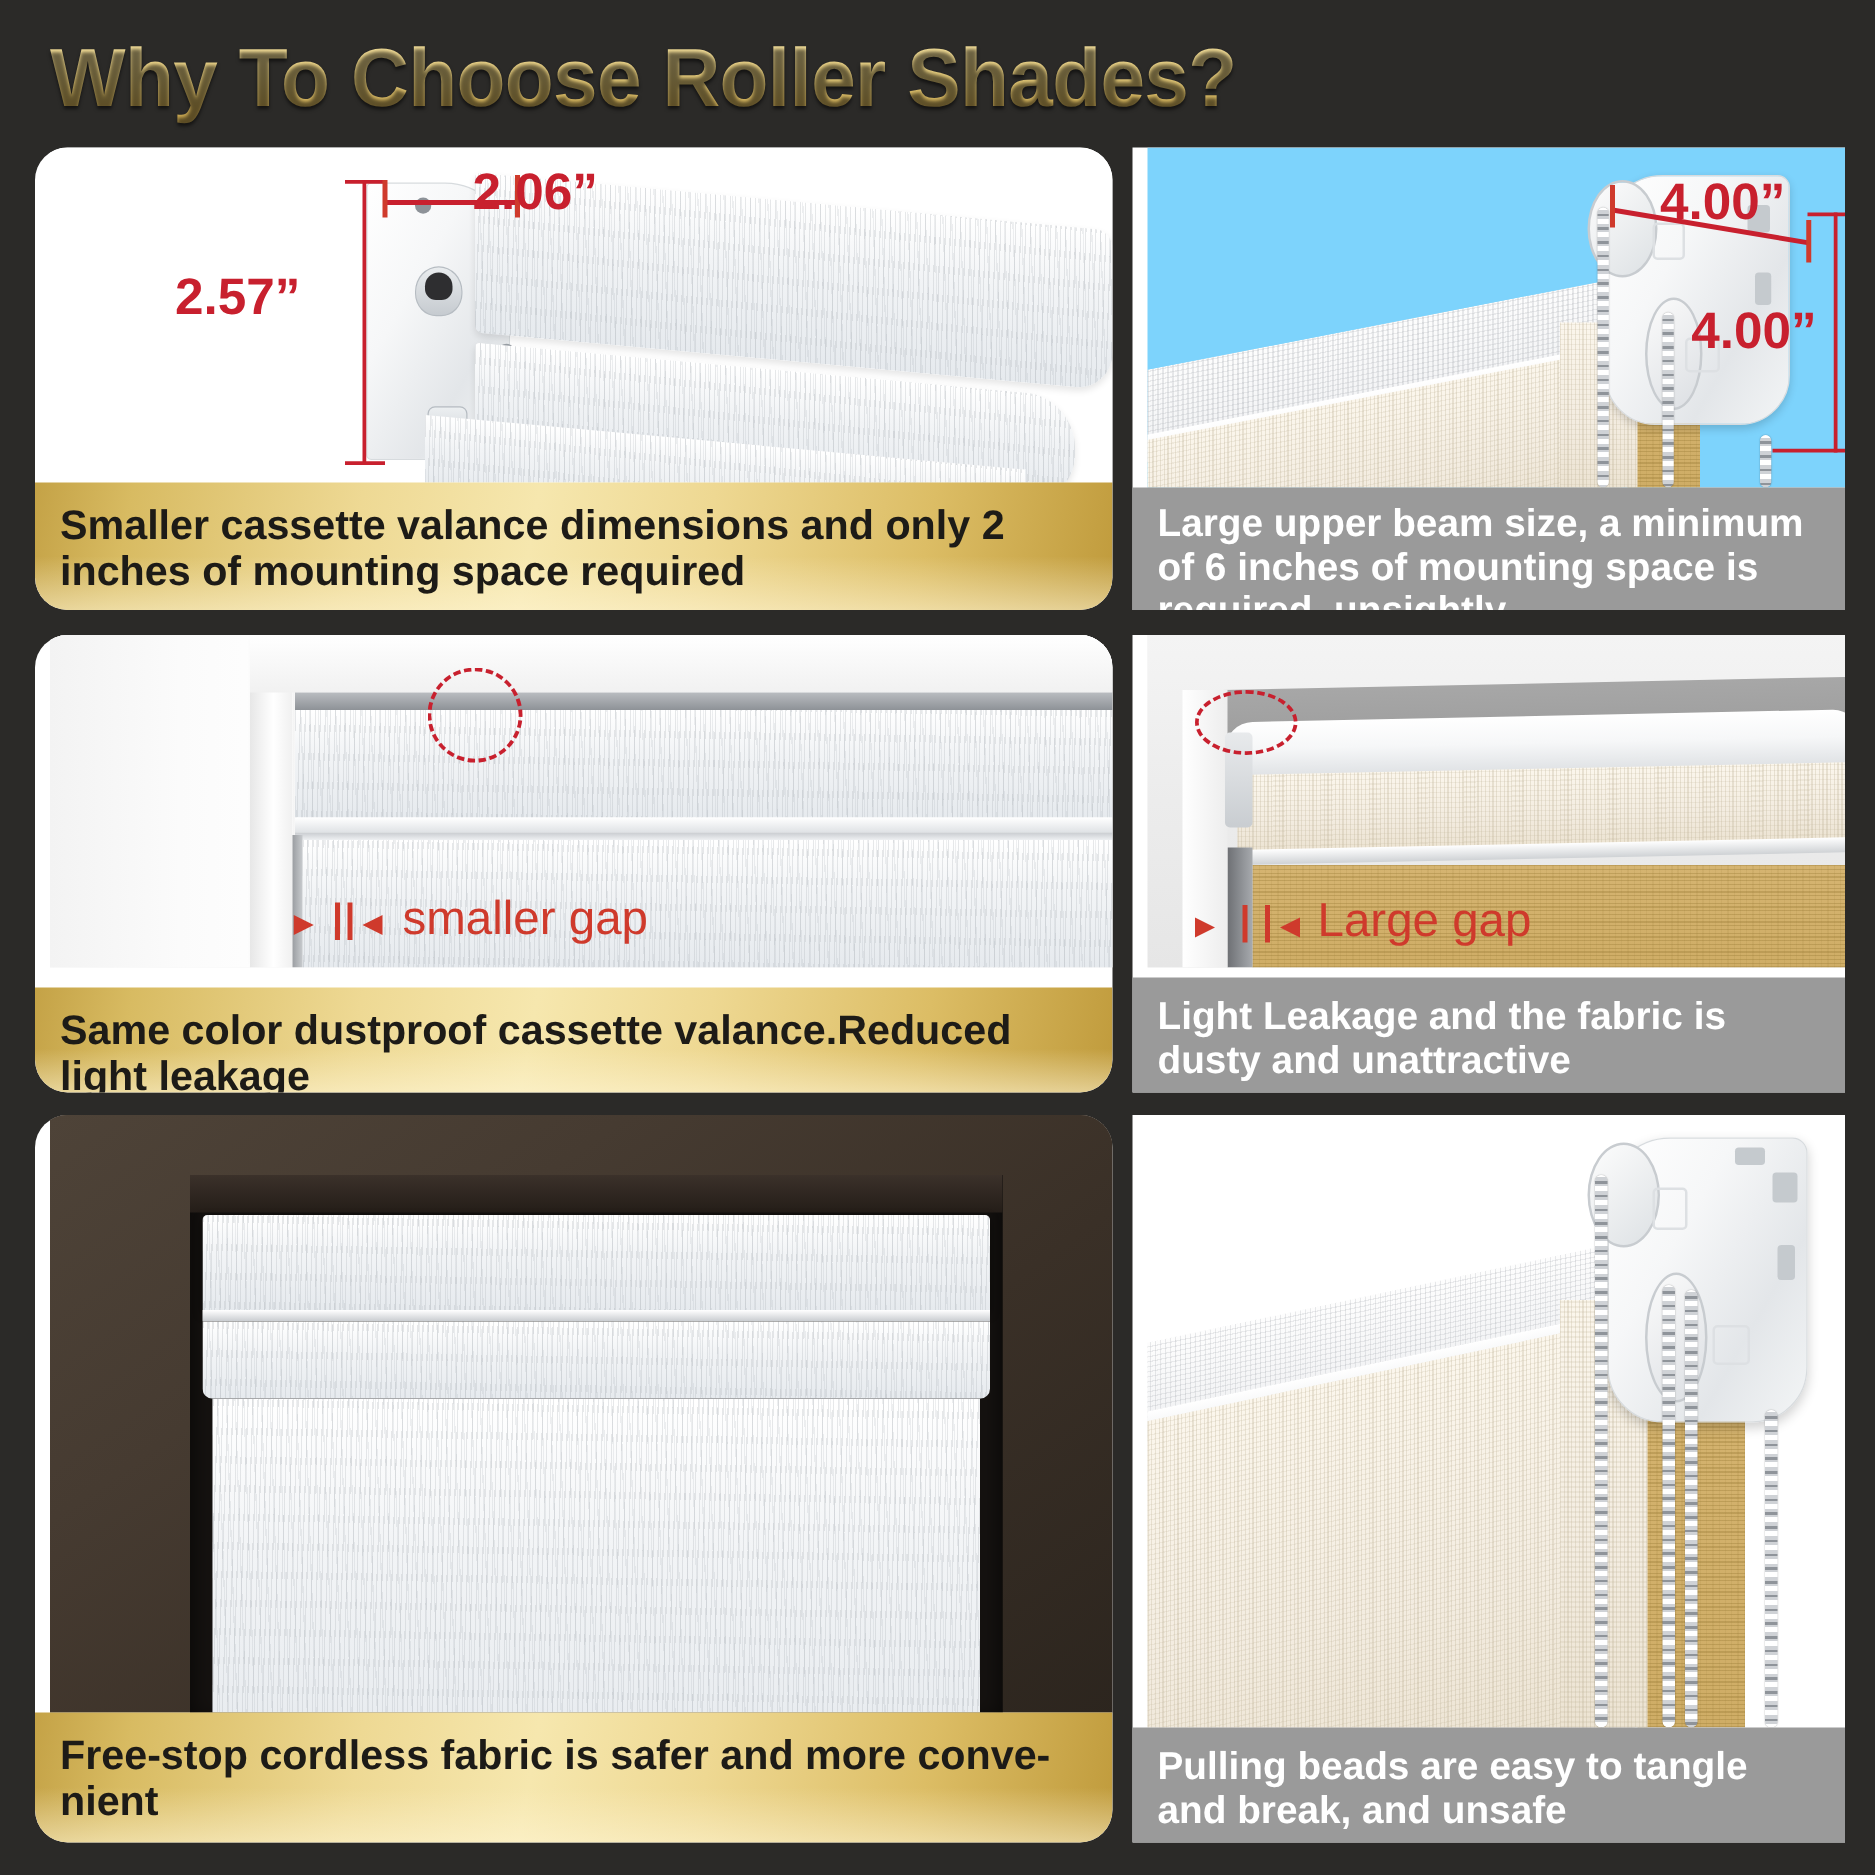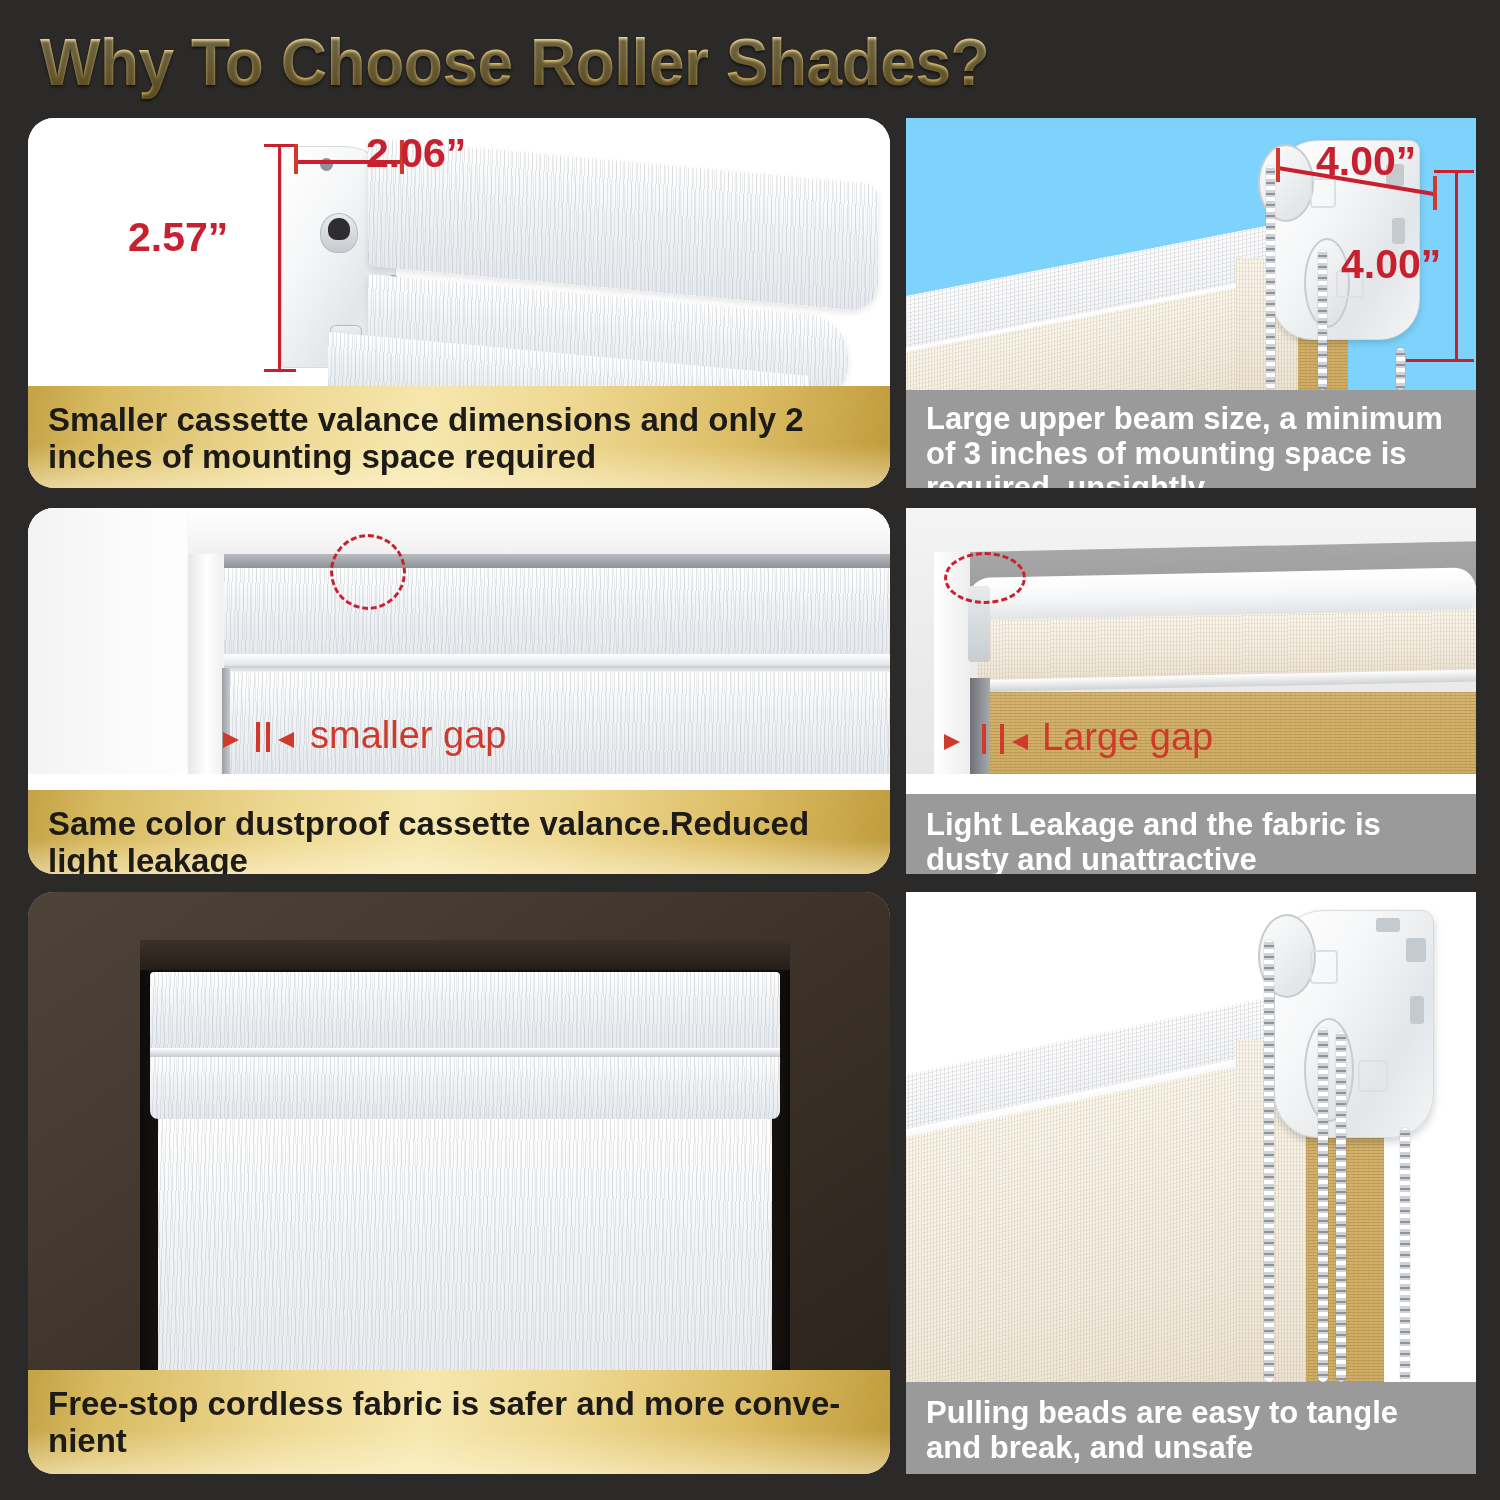--- a/index.html
+++ b/index.html
@@ -46,21 +46,21 @@
   .panel {
     position: absolute;
     overflow: hidden;
     background: #ffffff;
   }
   .panel.left  { border-radius: 26px; }
   .panel.right { border-radius: 0; }
 
   .photo {
     position: absolute;
-    left: 0; right: 0; top: 0;
+    left: 12px; right: 0; top: 0;
     overflow: hidden;
   }
 
   
   .caption {
     position: absolute;
     left: 0; right: 0; bottom: 0;
     display: flex;
     align-items: flex-start;
     padding: 16px 20px 14px 20px;
@@ -245,21 +245,21 @@
       <div class="tick-v" style="left:527px;top:58px;height:34px;"></div>
       <div class="dim-label" style="left:410px;top:20px;font-size:41px;">4.00”</div>
 
       <div class="dim-line" style="left:549px;top:52px;width:3px;height:192px;"></div>
       <div class="dim-line" style="left:528px;top:52px;width:40px;height:3px;"></div>
       <div class="dim-line" style="left:500px;top:241px;width:68px;height:3px;"></div>
       <div class="dim-label" style="left:435px;top:123px;font-size:41px;">4.00”</div>
     </div>
 
     <div class="caption gray" style="height:98px; padding-top:12px;">
-      <span class="cap-text" style="font-size:31px;">Large upper beam size, a minimum of 3 inches of mounting space is required, unsightly</span>
+      <span class="cap-text" style="font-size:31px;">Large upper beam size, a minimum of 6 inches of mounting space is required, unsightly</span>
     </div>
   </div>
 
   <div class="panel left" style="left:28px; top:508px; width:862px; height:366px;">
 
     <div class="photo" style="height:266px; background:#f4f4f4;">
 
       <div style="position:absolute;left:0;top:0;width:862px;height:266px;background:linear-gradient(90deg,#f3f3f3 0%,#fbfbfb 12%,#ffffff 24%,#fafafa 100%);"></div>
       <div style="position:absolute;left:160px;top:0;width:34px;height:266px;background:linear-gradient(90deg,#e7e7e7,#ffffff 55%,#f0f0f0);box-shadow:2px 0 5px rgba(0,0,0,0.07);"></div>
       <div style="position:absolute;left:160px;top:0;width:702px;height:46px;background:linear-gradient(180deg,#ffffff,#f1f1f1);"></div>
@@ -310,21 +310,21 @@
 
       <div class="dashed-ellipse" style="left:38px;top:44px;width:82px;height:52px;"></div>
 
       <div class="arrow-r" style="left:38px;top:226px;"></div>
       <div class="tick-v" style="left:76px;top:216px;height:30px;"></div>
       <div class="tick-v" style="left:94px;top:216px;height:30px;"></div>
       <div class="arrow-l" style="left:106px;top:226px;"></div>
       <div class="gap-label" style="left:136px;top:208px;font-size:38px;">Large gap</div>
     </div>
 
-    <div class="caption gray" style="height:80px; padding-top:14px;">
+    <div class="caption gray" style="height:92px; padding-top:14px;">
       <span class="cap-text" style="font-size:31px;">Light Leakage and the fabric is dusty and unattractive</span>
     </div>
   </div>
 
   <div class="panel left" style="left:28px; top:892px; width:862px; height:582px;">
 
     <div class="photo" style="height:478px; background:#4a3f34;">
 
       <div style="position:absolute;left:0;top:0;width:862px;height:478px;background:linear-gradient(145deg,#4e4338 0%,#463b31 30%,#3a3027 62%,#2c251e 100%);"></div>
 

